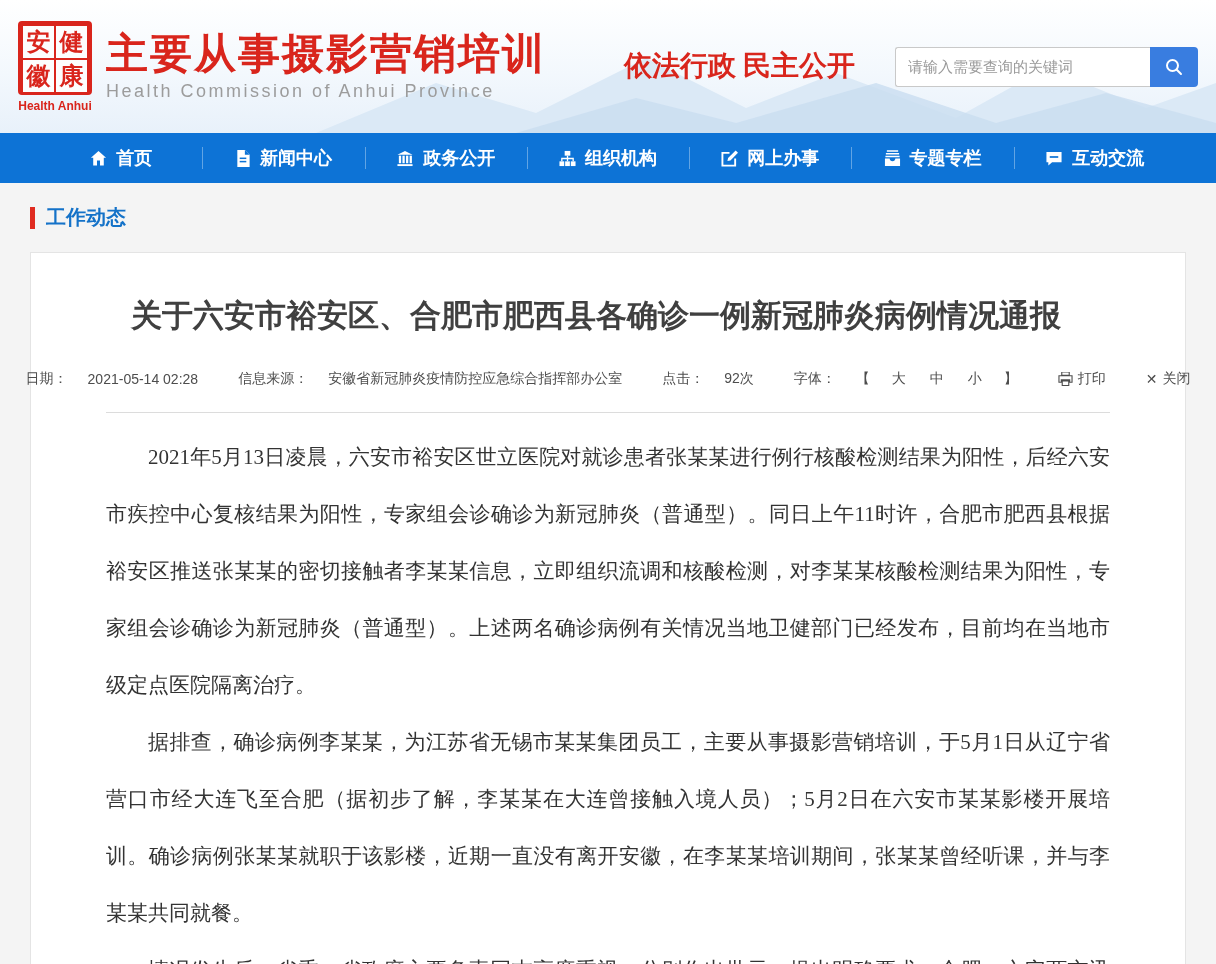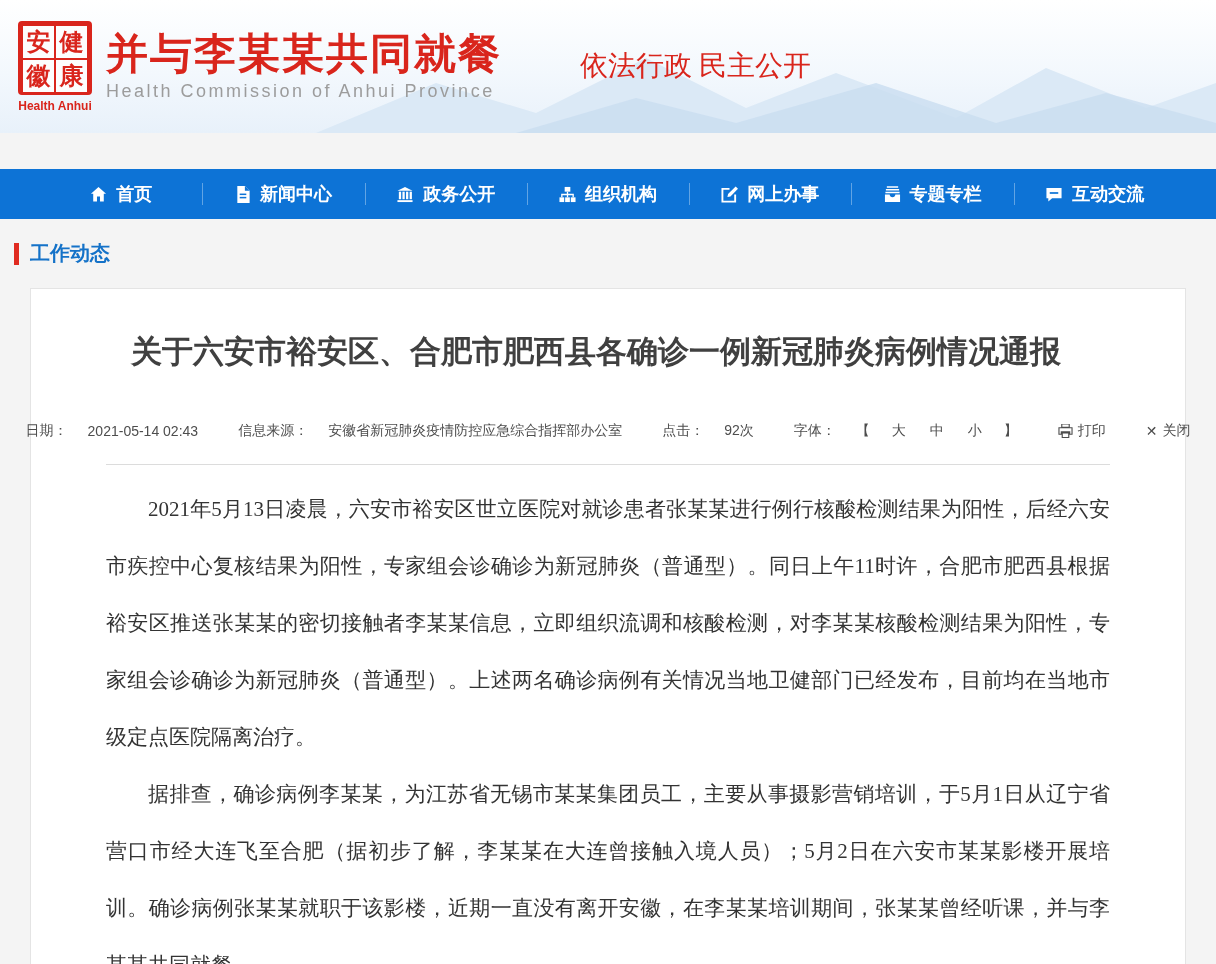--- a/index.html
+++ b/index.html
@@ -25,63 +25,63 @@
     background:#fdfdfd; color:#d9251c; font-family:"Liberation Serif","DejaVu Serif",serif;
     font-weight:bold; font-size:24px; display:flex; align-items:center; justify-content:center;
   }
   .seal-caption { color:#d9251c; font-size:12px; font-weight:bold; margin-top:4px; }
 
   .title-block { margin-left:14px; }
   .site-title { color:#d9251c; font-size:42px; font-weight:bold; letter-spacing:2px; line-height:1.1; }
   .site-subtitle { color:#9c9c9c; font-size:18px; letter-spacing:2.5px; margin-top:4px; }
 
   .slogan { margin-left:78px; font-family:"Liberation Serif","DejaVu Serif",serif;
-    color:#d9251c; font-size:28px; font-weight:normal; line-height:1.45; white-space:nowrap; }
+    color:#d9251c; font-size:28px; font-weight:bold; line-height:1.45; white-space:nowrap; }
 
   .search-area { margin-left:auto; margin-right:8px; display:flex; }
   .search-input {
     width:255px; height:40px; border:1px solid #c9c9c9; border-right:none; background:#fff;
     border-radius:3px 0 0 3px; padding:0 12px; font-size:15px; color:#333; outline:none;
   }
   .search-input::placeholder { color:#999; }
   .search-btn {
     width:48px; height:40px; background:#397de0; border:none; border-radius:0 4px 4px 0;
     display:flex; align-items:center; justify-content:center; cursor:pointer;
   }
 
   
-  .navbar { height:50px; background:#0d73d6; display:flex; align-items:stretch; padding:0 40px;margin-top:36px; }
+  .navbar { height:50px; background:#0d73d6; display:flex; align-items:stretch; padding:0 40px; }
   .nav-item {
     flex:1; display:flex; align-items:center; justify-content:center; gap:9px;
     color:#fff; font-size:18px; font-weight:bold; cursor:pointer; position:relative;
   }
   .nav-item + .nav-item::before {
     content:""; position:absolute; left:0; top:14px; width:1px; height:22px;
     background:rgba(255,255,255,.35);
   }
   .nav-item svg { display:block; }
 
   
-  .crumb-row { height:69px; display:flex; align-items:center; padding:0 14px; }
+  .crumb-row { height:69px; display:flex; align-items:center; padding:0 30px; }
   .section-title { display:flex; align-items:center; gap:11px; }
   .red-bar { width:5px; height:22px; background:#e02b20; }
   .section-title-text { color:#1472c8; font-size:20px; font-weight:bold; }
   .crumb { margin-left:auto; display:flex; align-items:center; gap:6px; color:#666; font-size:14px; }
 
   
   .card {
     margin:0 30px; background:#fff; border:1px solid #e4e4e4;
     padding:40px 45px 60px 45px; min-height:800px;
   }
   .article-title {
     text-align:left; color:#404040; font-size:31px; font-weight:600;
     line-height:1.5; padding:0 55px;
   }
   .meta {
-    margin-top:46px; display:flex; justify-content:center; align-items:center;
+    margin-top:30px; display:flex; justify-content:center; align-items:center;
     gap:20px; color:#4d4d4d; font-size:14px; flex-wrap:nowrap; white-space:nowrap;
   }
   .meta .gap { width:14px; }
   .meta .tool { display:flex; align-items:center; gap:5px; cursor:pointer; }
   .meta .fontsize { cursor:pointer; padding:0 2px; }
   .divider { border:none; border-top:1px solid #dcdcdc; margin:24px 30px 0 30px; }
 
   .article-body { margin-top:16px; padding:0 30px; }
   .article-body p {
     font-family:"Liberation Serif","DejaVu Serif",serif;
@@ -101,25 +101,34 @@
     <div class="logo-block">
       <div class="seal">
         <span>安</span>
         <span>健</span>
         <span>徽</span>
         <span>康</span>
       </div>
       <div class="seal-caption">Health Anhui</div>
     </div>
     <div class="title-block">
-      <div class="site-title">并与李某某共同就餐</div>
+      <div class="site-title">主要从事摄影营销培训</div>
       <div class="site-subtitle">Health Commission of Anhui Province</div>
     </div>
     <div class="slogan">
       <div>依法行政  民主公开</div>
+    </div>
+    <div class="search-area">
+      <input class="search-input" type="text" placeholder="请输入需要查询的关键词" style="">
+      <button class="search-btn">
+        <svg width="20" height="20" viewBox="0 0 20 20">
+          <circle cx="8.5" cy="8.5" r="5.5" fill="none" stroke="#ffffff" stroke-width="2"></circle>
+          <line x1="12.8" y1="12.8" x2="17" y2="17" stroke="#ffffff" stroke-width="2" stroke-linecap="round"></line>
+        </svg>
+      </button>
     </div>
   </div>
 </div>
 
 <div class="navbar">
   <div class="nav-item">
     <svg width="17" height="17" viewBox="0 0 18 18">
         <path d="M9 1 L17 8.2 H14.6 V16.5 H10.6 V11 H7.4 V16.5 H3.4 V8.2 H1 Z" fill="#fff"></path>
       </svg>
     <span>首页</span>
@@ -182,21 +191,21 @@
     <span class="red-bar"></span>
     <span class="section-title-text">工作动态</span>
   </div>
 </div>
 
 <div class="card">
   <h1 class="article-title">关于六安市裕安区、合肥市肥西县各确诊一例新冠肺炎病例情况通报</h1>
 
   <div class="meta">
     <span>日期：</span>
-    <span>2021-05-14 02:43</span>
+    <span>2021-05-14 02:28</span>
     <span class="gap"></span>
     <span>信息来源：</span>
     <span>安徽省新冠肺炎疫情防控应急综合指挥部办公室</span>
     <span class="gap"></span>
     <span>点击：</span>
     <span>92次</span>
     <span class="gap"></span>
     <span>字体：</span>
     <span>【</span>
     <span class="fontsize">大</span>

